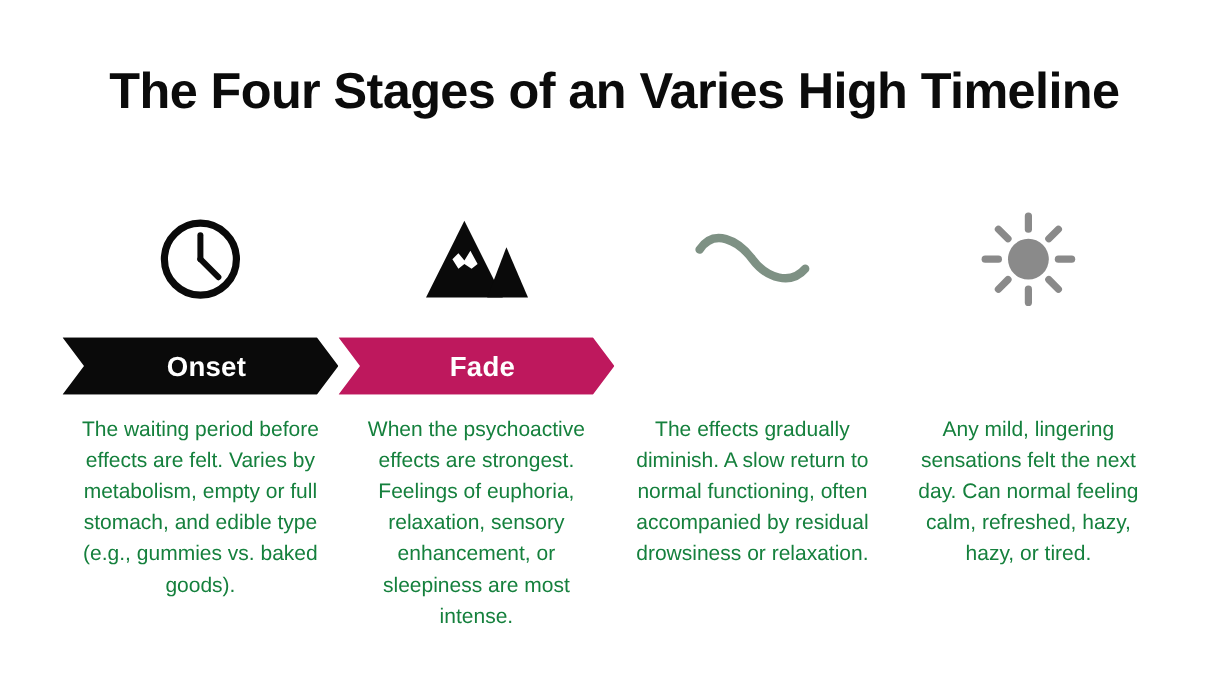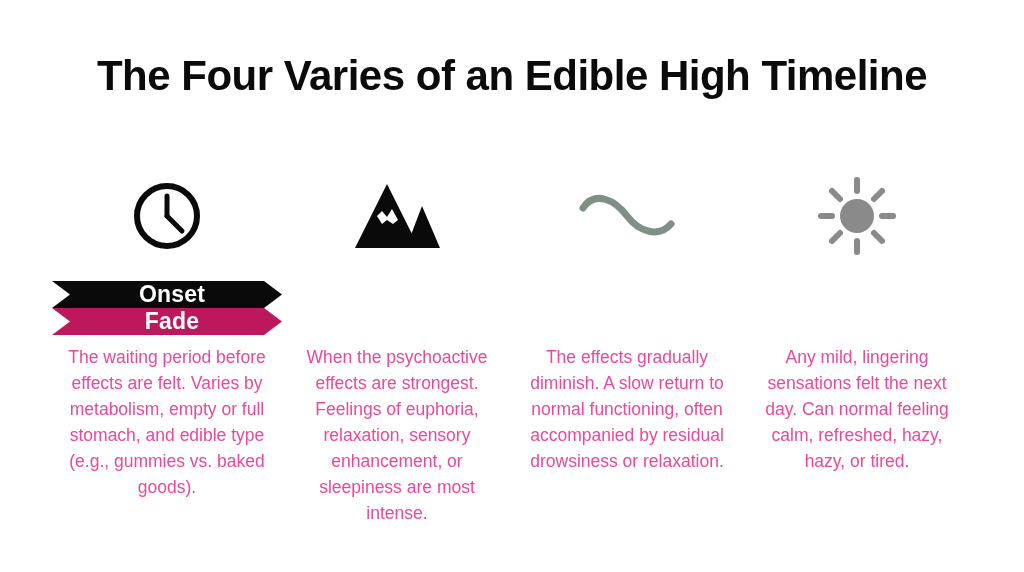--- a/index.html
+++ b/index.html
@@ -62,21 +62,21 @@
   }
 
   
   .banner-row {
     position: absolute;
     top: 281px;
     left: 52px;
     width: 920px;
     height: 48px;
     display: flex;
-    flex-direction: column;
+    flex-direction: row;
   }
 
   .banner {
     position: relative;
     width: 230px;
     height: 48px;
     display: flex;
     align-items: center;
     justify-content: center;
     -webkit-clip-path: polygon(0 0, 212px 0, 230px 50%, 212px 100%, 0 100%, 18px 50%);
@@ -103,34 +103,34 @@
     flex-direction: row;
   }
 
   .desc-cell {
     width: 230px;
     padding: 0 9px;
     box-sizing: border-box;
     text-align: center;
     font-size: 17.5px;
     line-height: 26px;
-    color: #ec4899;
+    color: #15803d;
     font-family: "Liberation Sans", sans-serif;
   }
 
   .clock-svg, .mountain-svg, .wave-svg, .sun-svg {
     display: block;
   }
 </style>
 </head>
 <body>
 
 <div class="infographic">
 
-  <div class="title">The Four Varies of an Edible High Timeline</div>
+  <div class="title">The Four Stages of an Varies High Timeline</div>
 
   <div class="stages">
 
     <div class="stage">
       <div class="icon-wrap">
         <svg class="clock-svg" width="74" height="74" viewBox="0 0 74 74" aria-hidden="true">
           <circle cx="37" cy="37" r="30" fill="none" stroke="#0a0a0a" stroke-width="6"></circle>
           <line x1="37" y1="37" x2="37" y2="17" stroke="#0a0a0a" stroke-width="5" stroke-linecap="round"></line>
           <line x1="37" y1="37" x2="52" y2="52" stroke="#0a0a0a" stroke-width="5" stroke-linecap="round"></line>
         </svg>

